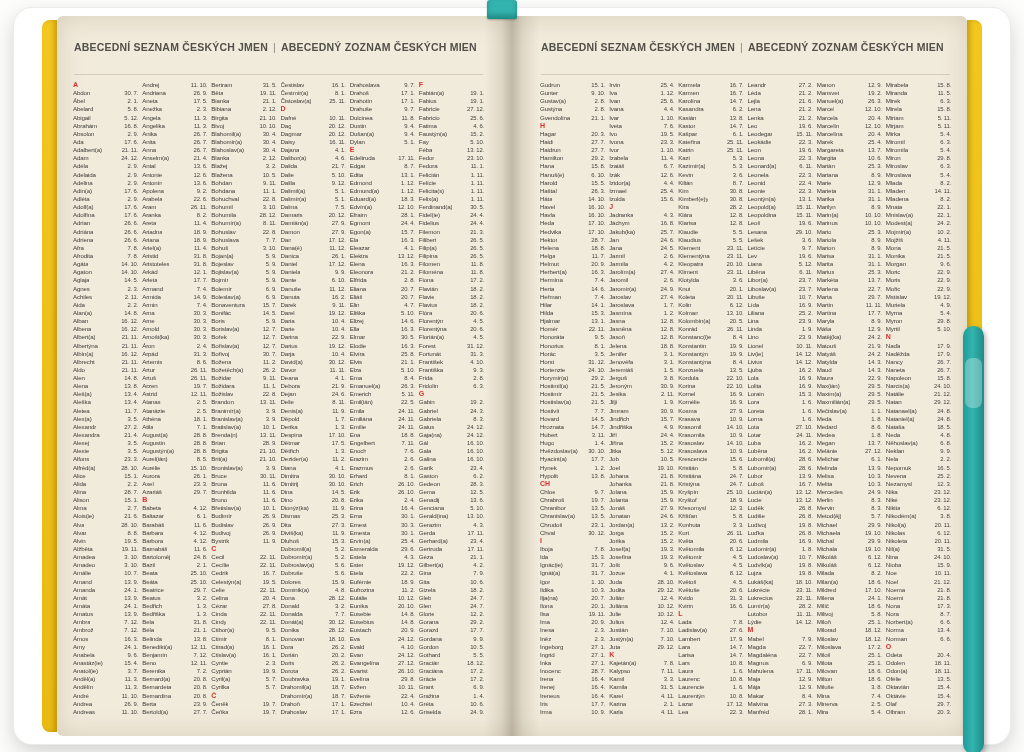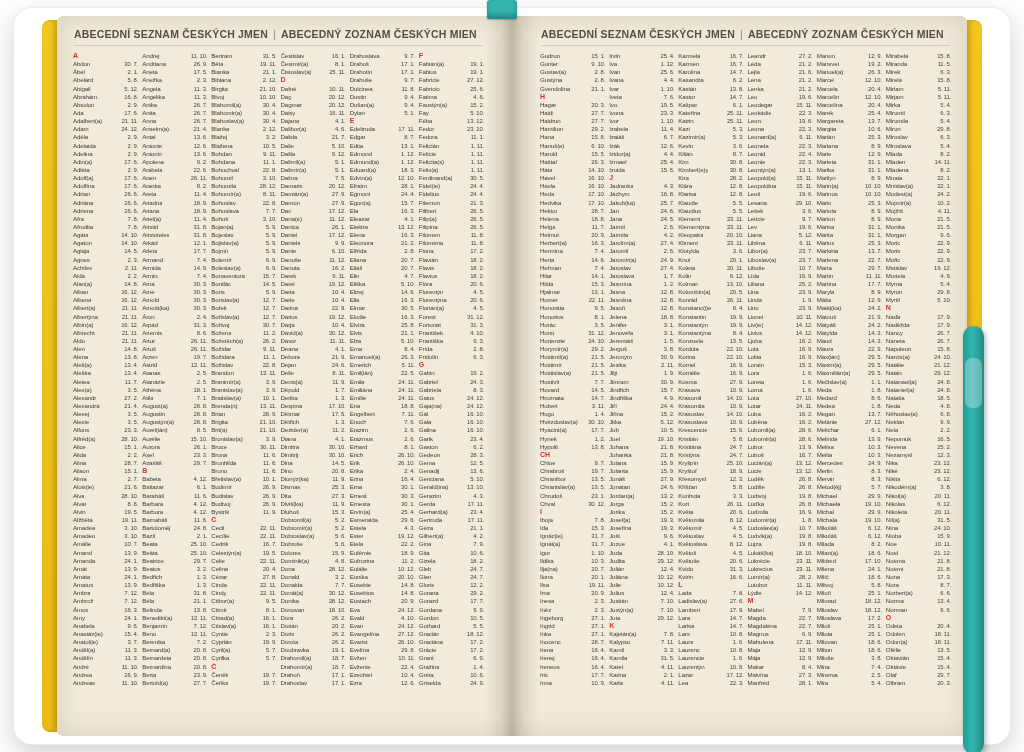--- a/index.html
+++ b/index.html
@@ -10,22 +10,22 @@
   .gilt{position:absolute;top:12px;bottom:12px;width:15px;background:linear-gradient(180deg,var(--page_edge),#e8ba12);z-index:1;}
   .gilt.left{left:28px;border-radius:8px 0 0 8px;box-shadow:inset -3px 0 4px rgba(120,90,0,.35);}
   .gilt.right{right:28px;border-radius:0 8px 8px 0;box-shadow:inset 3px 0 4px rgba(120,90,0,.35);}
   .paper{position:absolute;left:43px;right:43px;top:8px;bottom:8px;background:var(--page);border-radius:6px;z-index:2;
          box-shadow:inset 0 0 26px rgba(150,130,95,.28);}
   .gutter{position:absolute;left:50%;top:0;bottom:0;width:54px;transform:translateX(-50%);
           background:linear-gradient(90deg,rgba(0,0,0,0) 0%,rgba(110,95,70,.14) 30%,rgba(80,65,45,.30) 50%,rgba(110,95,70,.14) 70%,rgba(0,0,0,0) 100%);}
   .page{position:absolute;top:0;bottom:0;width:437px;}
   .page.left{left:3px;}
   .page.right{right:3px;}
-  .pg-header{margin:12px 14px 6px 14px;font-size:10.5px;font-weight:bold;color:#53504a;letter-spacing:.2px;
-             white-space:nowrap;border-bottom:1px solid rgba(130,120,100,.25);padding-bottom:5px;}
+  .pg-header{margin:25px 14px 6px 14px;font-size:10.5px;font-weight:bold;color:#53504a;letter-spacing:.2px;
+             white-space:nowrap;border-bottom:1px solid rgba(130,120,100,.25);padding-bottom:21px;}
   .pg-header .sep{color:#8d897f;padding:0 5px;font-weight:normal;}
   .cols{display:flex;gap:4px;margin:4px 13px 0 13px;}
   .col{flex:1 1 0;min-width:0;}
   .row{display:flex;justify-content:space-between;align-items:baseline;height:8.15px;line-height:8.15px;
        font-size:6.2px;color:#3f3d38;letter-spacing:-.15px;white-space:nowrap;overflow:hidden;}
   .row .nm{overflow:hidden;text-overflow:clip;}
   .row .dt{font-size:5.9px;color:#45433d;padding-left:2px;flex:0 0 auto;}
   .row.letter{color:var(--section_letter);font-weight:bold;font-size:7px;}
   .bookmark{position:absolute;left:487px;top:0;width:30px;height:19px;background:var(--elastic_band);
             border-radius:3px 3px 2px 2px;z-index:5;box-shadow:inset 0 -4px 5px rgba(0,60,60,.35),0 1px 2px rgba(0,0,0,.25);}

